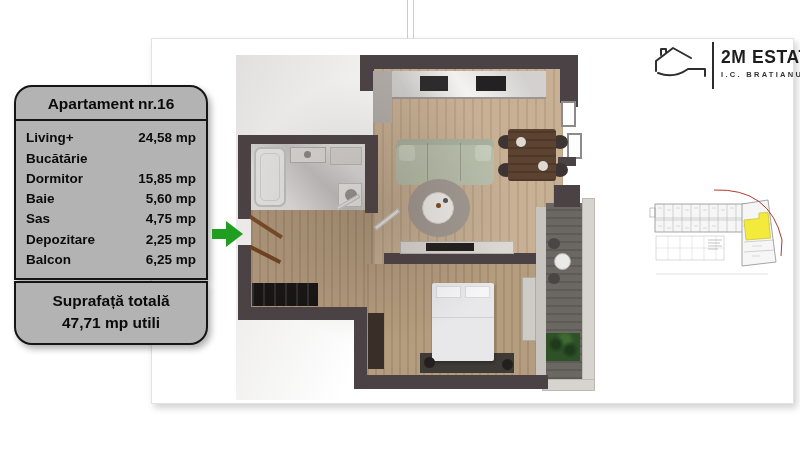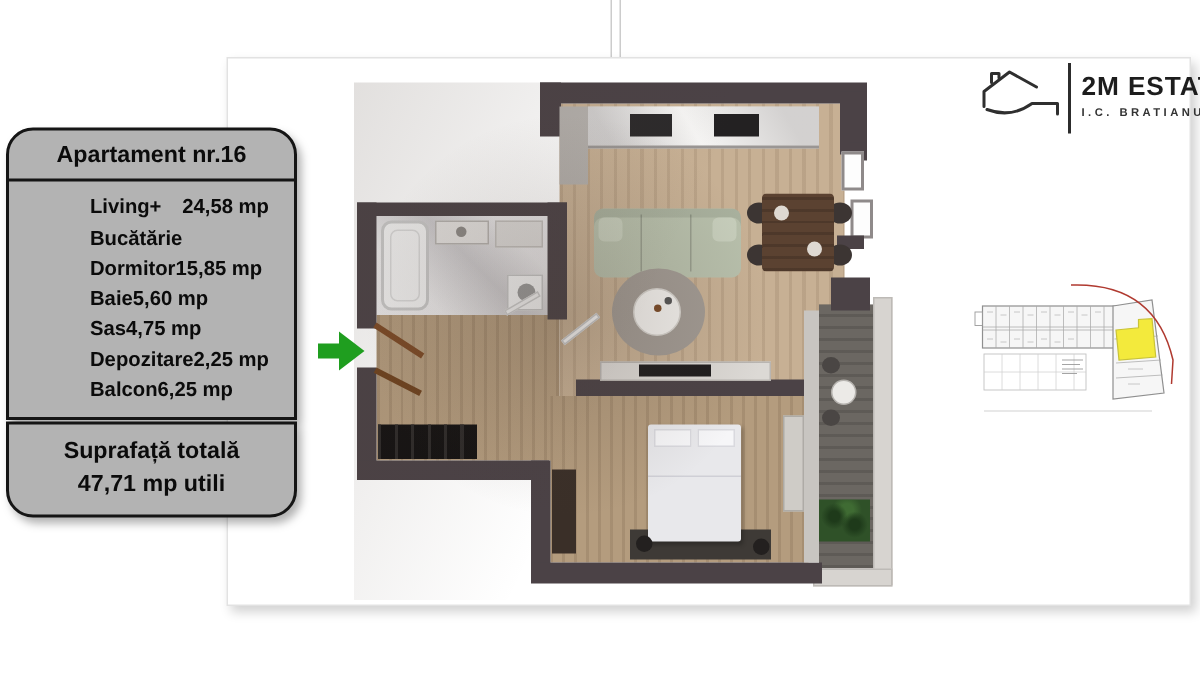--- a/index.html
+++ b/index.html
@@ -6,26 +6,26 @@
     font-family:"Liberation Sans",sans-serif;}
   .abs{position:absolute;}
   #stage{position:relative;width:800px;height:450px;background:#fff;}
 
   
   #card{left:151px;top:38px;width:641px;height:364px;background:#ffffff;
     border:1px solid #e2e2e2;box-shadow:3px 4px 7px rgba(0,0,0,.18);}
   #top-connector{left:407px;top:0;width:5px;height:38px;border-left:1.5px solid #cccccc;border-right:1.5px solid #cccccc;}
 
   
-  #panel{left:4px;top:85px;width:194px;filter:drop-shadow(3px 4px 3px rgba(0,0,0,.30));z-index:5;}
+  #panel{left:14px;top:85px;width:194px;filter:drop-shadow(3px 4px 3px rgba(0,0,0,.30));z-index:5;}
   #panel .box{box-sizing:border-box;background:#b3b3b3;border:2.5px solid #151515;color:#0b0b0b;font-weight:bold;}
   #panel .top{border-radius:18px 18px 0 0;}
   #panel .hdr{text-align:center;font-size:15.5px;line-height:1.38;padding:6px 2px 5px;border-bottom:2.5px solid #151515;}
   #panel .rows{padding:7px 10px 8px 10px;font-size:13.5px;line-height:1.5;}
-  #panel .row{display:flex;justify-content:flex-start;margin-left:44px;}
+  #panel .row{display:flex;justify-content:space-between;}
   #panel .row .lab span{display:block;}
   #panel .ftr{margin-top:1px;border-radius:0 0 18px 18px;text-align:center;font-size:15.5px;line-height:1.4;padding:7px 4px 9px;}
 
   
   #arrow{left:212px;top:221px;width:31px;height:26px;z-index:6;}
   #arrow .stem{position:absolute;left:0;top:8px;width:14px;height:10px;background:#1f9e1f;}
   #arrow .head{position:absolute;left:14px;top:0;width:0;height:0;
     border-top:13px solid transparent;border-bottom:13px solid transparent;border-left:17px solid #1f9e1f;}
 
   

